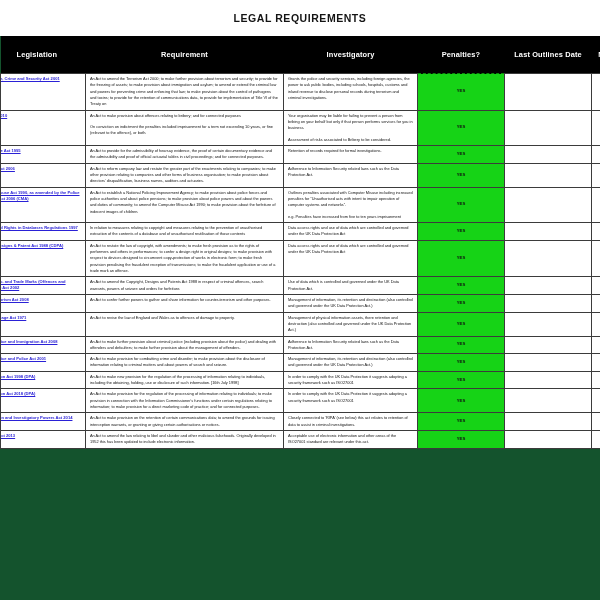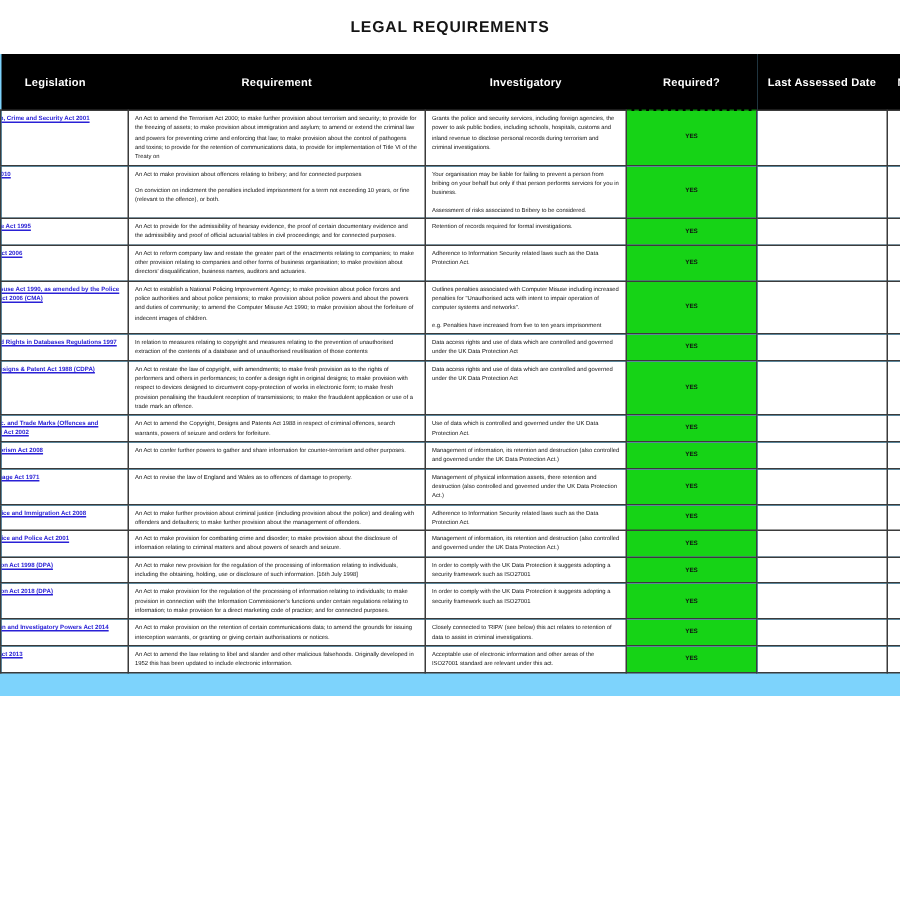--- a/index.html
+++ b/index.html
@@ -6,23 +6,23 @@
     margin: 0;
     padding: 0;
     width: 600px;
     height: 600px;
     background: #ffffff;
     font-family: "Liberation Sans", sans-serif;
     overflow: hidden;
   }
   #app {
     width: 600px;
-    height: 464px;
+    height: 600px;
     position: relative;
-    background: #7dd3fc;
+    background: #14532d;
     overflow: hidden;
   }
   .title-bar {
     height: 36px;
     display: flex;
     align-items: center;
     justify-content: center;
     background: #ffffff;
   }
   .page-title {
@@ -120,22 +120,22 @@
       <col class="c-applicability">
       <col class="c-required">
       <col class="c-last">
       <col class="c-next">
     </colgroup>
     <thead>
       <tr>
         <th class="left-head">Legislation</th>
         <th>Requirement</th>
         <th>Investigatory</th>
-        <th>Required?</th>
-        <th>Last Assessed Date</th>
+        <th>Penalties?</th>
+        <th>Last Outlines Date</th>
         <th>Next Assessment Date</th>
       </tr>
     </thead>
     <tbody id="table-body">
         <tr>
           <td class="legislation">
             <span class="leg-clip">Anti-terrorism, Crime and Security Act 2001</span>
           </td>
           <td class="requirement">
             <div class="para">An Act to amend the Terrorism Act 2000; to make further provision about terrorism and security; to provide for the freezing of assets; to make provision about immigration and asylum; to amend or extend the criminal law and powers for preventing crime and enforcing that law; to make provision about the control of pathogens and toxins; to provide for the retention of communications data, to provide for implementation of Title VI of the Treaty on</div>

